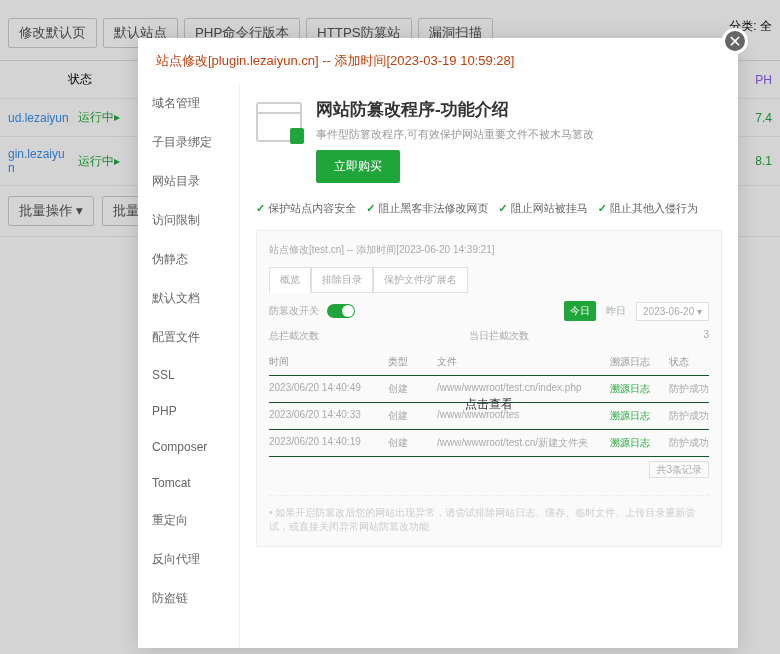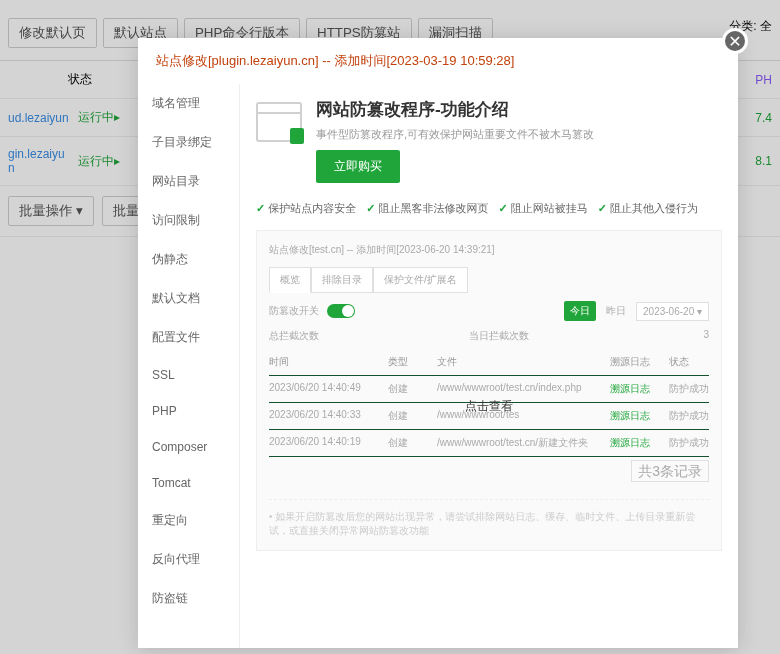--- a/index.html
+++ b/index.html
@@ -58,21 +58,21 @@
 .c-time { width: 100px; }
 .c-type { width: 30px; }
 .c-file { flex: 1; }
 .c-log { width: 40px; color: #20a53a; text-align: right; }
 .c-status { width: 40px; }
 .thead { color: #999; }
 .thead .c-log, .thead .c-status { color: #999; }
 
 .click-hint { position: absolute; left: 50%; top: 55%; transform: translate(-50%,-50%); font-size: 12px; color: #333; font-weight: 500; }
 .footer-note { margin-top: 18px; font-size: 10px; color: #ccc; padding-top: 10px; border-top: 1px dashed #eee; }
-.paginate { text-align: right; margin-top: 6px; font-size: 14px; }
+.paginate { text-align: right; margin-top: 6px; font-size: 10px; }
 .paginate span { border: 1px solid #e0e0e0; padding: 2px 6px; }
 </style>
 </head>
 <body>
 
 <div class="bg">
   <div class="bg-toolbar">
     <button class="bg-btn">修改默认页</button>
     <button class="bg-btn">默认站点</button>
     <button class="bg-btn">PHP命令行版本</button>

